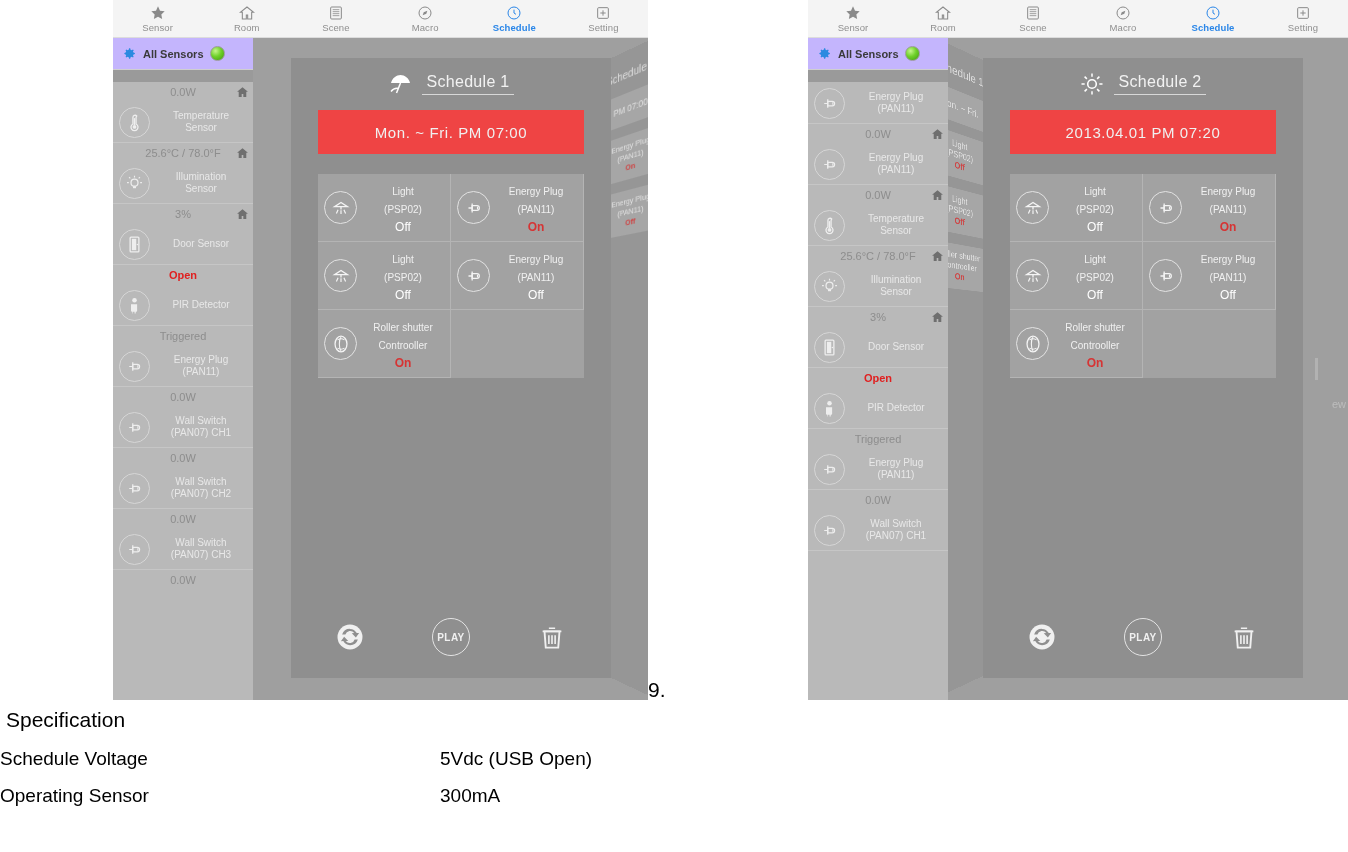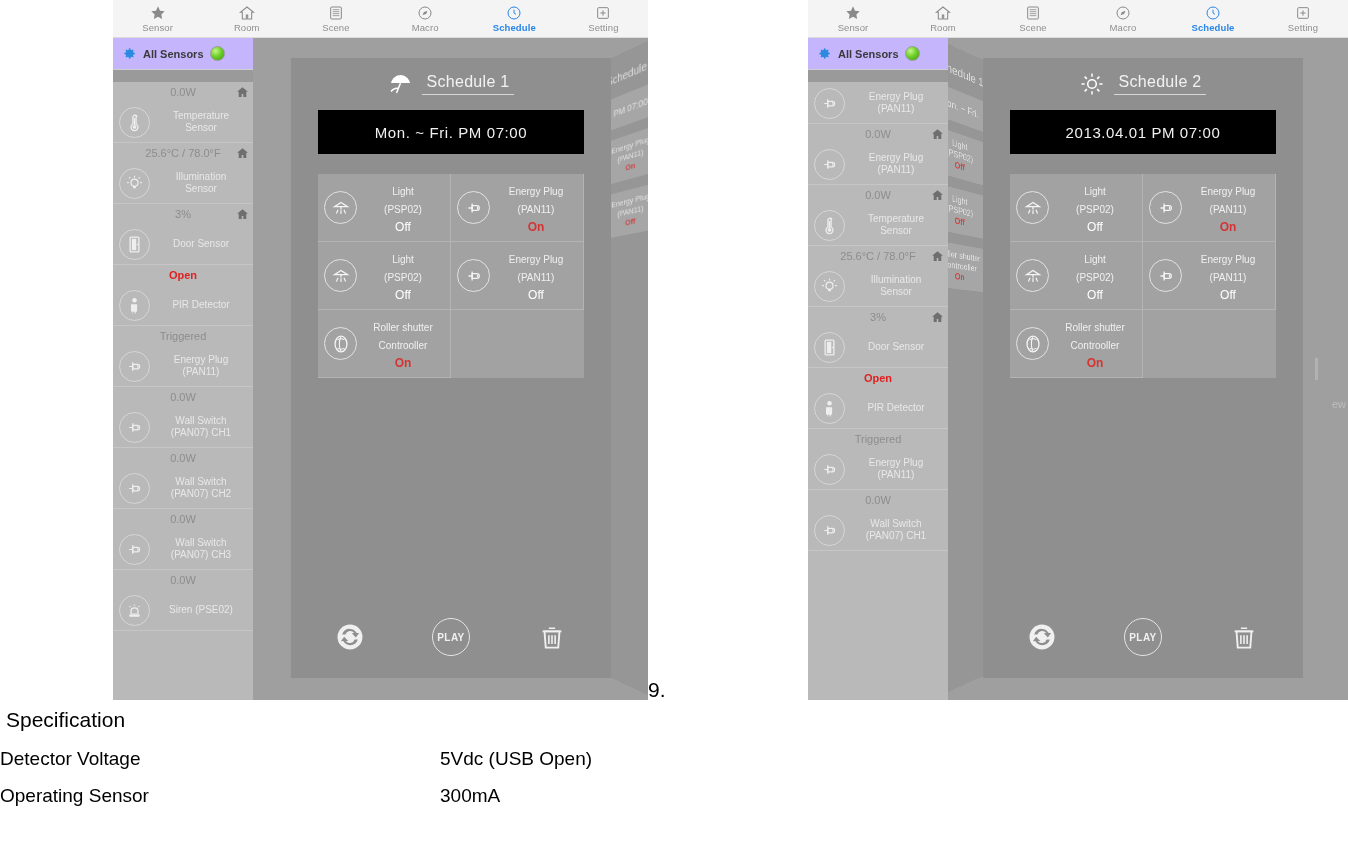--- a/index.html
+++ b/index.html
@@ -161,21 +161,21 @@
   .card-title-txt {
     font-size: 16px; color: #f2f2f2;
     border-bottom: 1.5px solid #d8d8d8;
     padding: 0 4px 3px 4px;
     letter-spacing: .3px;
   }
 
   .time-bar {
     margin: 14px 27px 0 27px;
     height: 44px;
-    background: #000000;
+    background: #ef4444;
     display: flex; align-items: center; justify-content: center;
     color: #f0f0f0; font-size: 15px; letter-spacing: .6px;
   }
 
   .dev-grid {
     margin: 20px 27px 0 27px;
     display: grid;
     grid-template-columns: 1fr 1fr;
     background: #a2a2a2;
   }
@@ -440,32 +440,20 @@
               <svg viewBox="0 0 24 24" width="100%" height="100%" fill="currentColor">
                 <path d="M10 9.5h5.2a2.6 2.6 0 010 5.2H10z" fill="none" stroke="currentColor" stroke-width="1.4"></path>
                 <path d="M10 7.2v9.6M6 12h3.4" stroke="currentColor" stroke-width="1.4"></path>
                 <path d="M15.8 10.6v2.8" stroke="currentColor" stroke-width="1.2"></path>
               </svg>
             </span>
           </span>
           <span class="sb-name">Wall Switch<br>(PAN07) CH3</span>
         </div>
         <div class="sb-val">0.0W</div>
-        <div class="sb-row device">
-          <span class="sb-ico">
-            <span style="display:inline-block;width:21px;height:21px">
-              <svg viewBox="0 0 24 24" width="100%" height="100%" fill="currentColor">
-                <path d="M8 13a4 4 0 018 0v3H8z" fill="none" stroke="currentColor" stroke-width="1.4"></path>
-                <rect x="6" y="16.5" width="12" height="2.6" rx="1"></rect>
-                <path d="M12 6.5V5M16.5 8L17.6 7M7.5 8L6.4 7" stroke="currentColor" stroke-width="1.3"></path>
-              </svg>
-            </span>
-          </span>
-          <span class="sb-name">Siren (PSE02)</span>
-        </div>
       </div>
     <div class="stage">
       <div class="ghost ghost-right" id="ghost-right-left">
           <div class="g-title">Schedule 2</div>
           <div class="g-bar">PM 07:00</div>
           <div class="g-cell">Energy Plug<br>(PAN11)<div class="st">On</div></div>
           <div class="g-cell">Energy Plug<br>(PAN11)<div class="st">Off</div></div>
         </div>
       <div class="card-main" id="card-left">
           <div class="card-title">
@@ -764,21 +752,21 @@
       <div class="ghost-edge-bar"></div>
       <div class="ghost-edge-text">ew</div>
       <div class="card-main" id="card-right">
           <div class="card-title">
             <span class="card-title-ico"><span style="display:inline-block;width:24px;height:24px"><svg viewBox="0 0 24 24" width="100%" height="100%" fill="currentColor">
                   <circle cx="12" cy="12" r="4.3" fill="none" stroke="currentColor" stroke-width="1.6"></circle>
                   <path d="M12 1.5v3.2M12 19.3v3.2M1.5 12h3.2M19.3 12h3.2M4.6 4.6l2.3 2.3M17.1 17.1l2.3 2.3M19.4 4.6l-2.3 2.3M6.9 17.1l-2.3 2.3" stroke="currentColor" stroke-width="1.5"></path>
                 </svg></span></span>
             <span class="card-title-txt">Schedule 2</span>
           </div>
-          <div class="time-bar">2013.04.01  PM 07:00</div>
+          <div class="time-bar">2013.04.01  PM 07:20</div>
           <div class="dev-grid">
             <div class="dev-cell">
               <span class="dev-ico">
                 <span style="display:inline-block;width:22px;height:22px">
                   <svg viewBox="0 0 24 24" width="100%" height="100%" fill="currentColor">
                     <path d="M5 10.5h14L12 6z" fill="none" stroke="currentColor" stroke-width="1.4"></path>
                     <path d="M12 10.5v3" stroke="currentColor" stroke-width="1.4"></path>
                     <path d="M7 18l1.8-4M12 18.5v-4M17 18l-1.8-4" stroke="currentColor" stroke-width="1.3"></path>
                   </svg>
                 </span>
@@ -856,21 +844,21 @@
             </div>
           </div>
         </div>
     </div>
   </div>
 
   <div class="doc">
     <div class="doc-num">9.</div>
     <div class="doc-h">Specification</div>
     <div class="doc-row" style="top:48px">
-      <span class="k">Detector Voltage</span>
+      <span class="k">Schedule Voltage</span>
       <span class="v">5Vdc (USB Open)</span>
     </div>
     <div class="doc-row" style="top:85px">
       <span class="k">Operating Sensor</span>
       <span class="v">300mA</span>
     </div>
   </div>
 
 </div>
 

